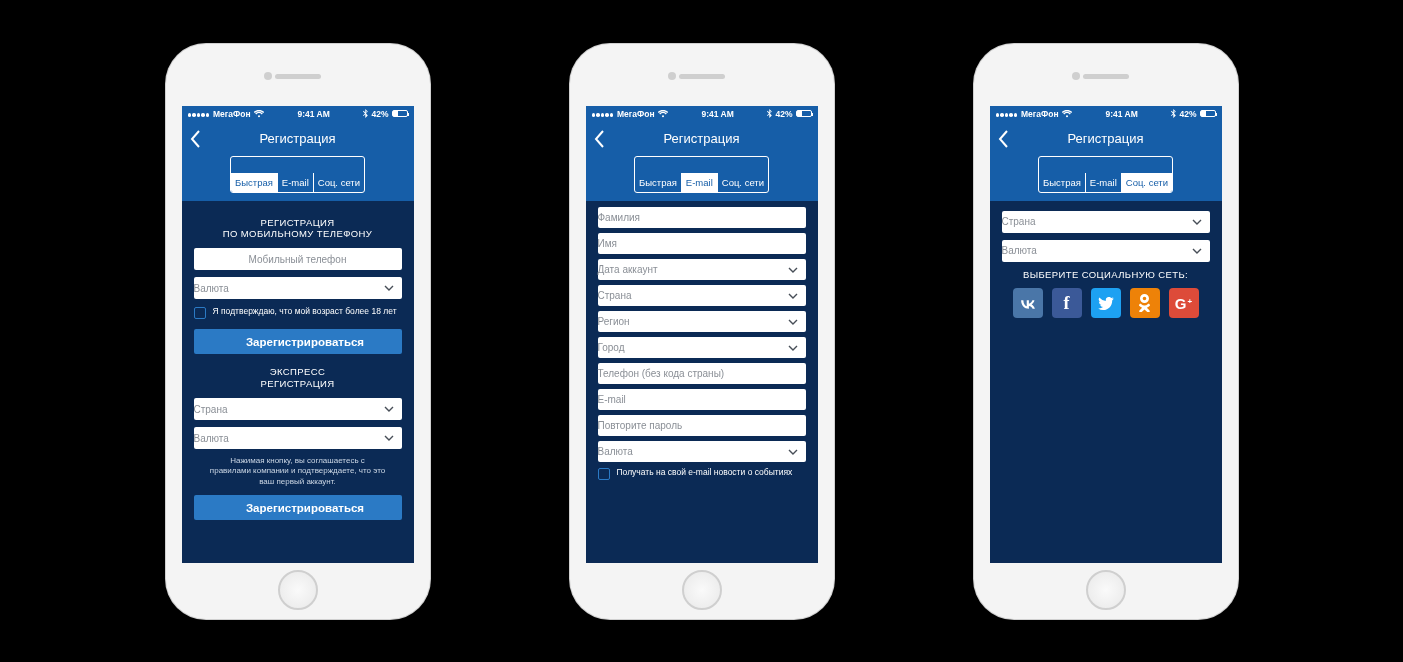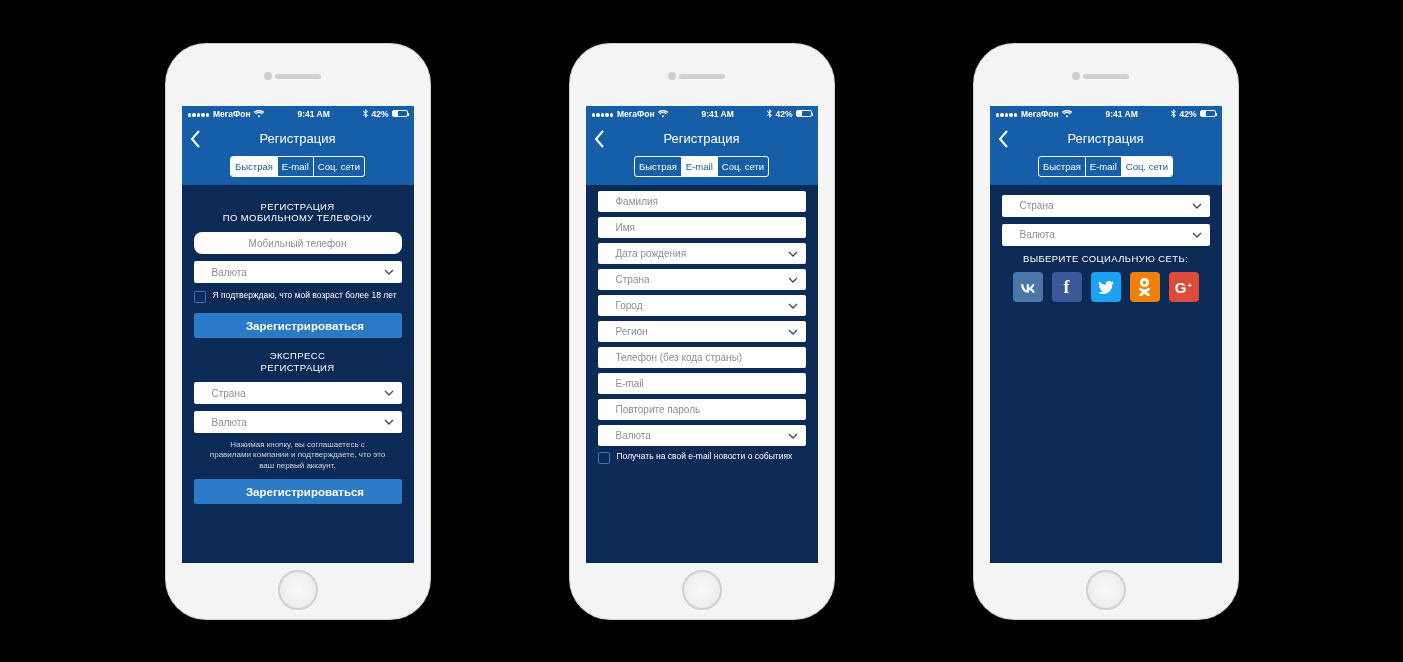--- a/index.html
+++ b/index.html
@@ -92,20 +92,21 @@
     padding:0 0 8px 0;
     display:flex;justify-content:center;
   }
   .tab-bar{
     display:flex; border:1px solid #fff; border-radius:3px; overflow:hidden;
     font-size:9.5px; font-weight:500;
   }
   .tab{
     padding:4px 4px; color:#fff; cursor:pointer;
     border-right:1px solid #fff;
+    margin-top:16px;
   }
   .tab:last-child{border-right:none;}
   .tab.active{ background:#fff; color:#165ea8; }
 
   
   .content{
     flex:1;
     background:#0b2a55;
     padding:10px 12px 8px;
     overflow:hidden;
@@ -120,26 +121,26 @@
     line-height:1.25;
     font-weight:500;
   }
   .field, .select{
     background:#fff;
     color:#8a8f96;
     font-size:10px;
     height:22px;
     border-radius:2px;
     margin-bottom:7px;
-    padding:0 18px;
+    padding:0 0;
     display:flex;
     align-items:center;
     position:relative;
   }
-  .field.center{justify-content:center;border-radius:8px;}
+  .field.center{justify-content:center;}
   .select .chev{
     position:absolute; right:8px; top:6px;
     color:#474e57;
   }
   .btn-primary{
     background:#2b7ac5;
     color:#fff;
     font-size:11.5px;
     font-weight:600;
     height:25px;
@@ -337,39 +338,39 @@
     </div>
 
     <div class="content compact">
       <div class="field">
           <span>Фамилия</span>
         </div>
       <div class="field">
           <span>Имя</span>
         </div>
       <div class="select">
-          <span>Дата рождения</span>
+          <span>Дата аккаунт</span>
         <span class="chev"><svg width="10" height="10" viewBox="0 0 10 10">
               <path fill="none" stroke="#474e57" stroke-width="1.4" d="M1 3l4 4 4-4"></path>
             </svg></span>
       </div>
       <div class="select">
           <span>Страна</span>
         <span class="chev"><svg width="10" height="10" viewBox="0 0 10 10">
               <path fill="none" stroke="#474e57" stroke-width="1.4" d="M1 3l4 4 4-4"></path>
             </svg></span>
       </div>
       <div class="select">
+          <span>Регион</span>
+        <span class="chev"><svg width="10" height="10" viewBox="0 0 10 10">
+              <path fill="none" stroke="#474e57" stroke-width="1.4" d="M1 3l4 4 4-4"></path>
+            </svg></span>
+      </div>
+      <div class="select">
           <span>Город</span>
-        <span class="chev"><svg width="10" height="10" viewBox="0 0 10 10">
-              <path fill="none" stroke="#474e57" stroke-width="1.4" d="M1 3l4 4 4-4"></path>
-            </svg></span>
-      </div>
-      <div class="select">
-          <span>Регион</span>
         <span class="chev"><svg width="10" height="10" viewBox="0 0 10 10">
               <path fill="none" stroke="#474e57" stroke-width="1.4" d="M1 3l4 4 4-4"></path>
             </svg></span>
       </div>
       <div class="field">
           <span>Телефон (без кода страны)</span>
         </div>
       <div class="field">
           <span>E-mail</span>
         </div>

